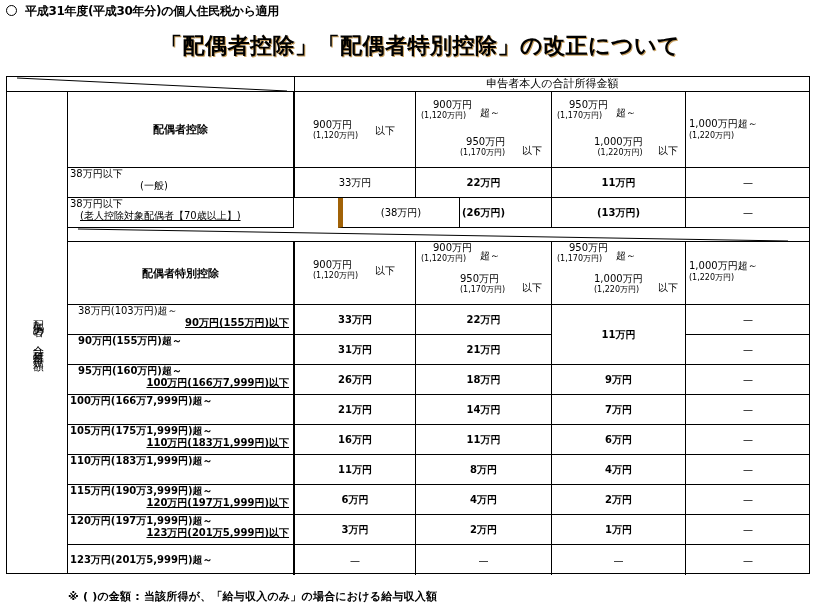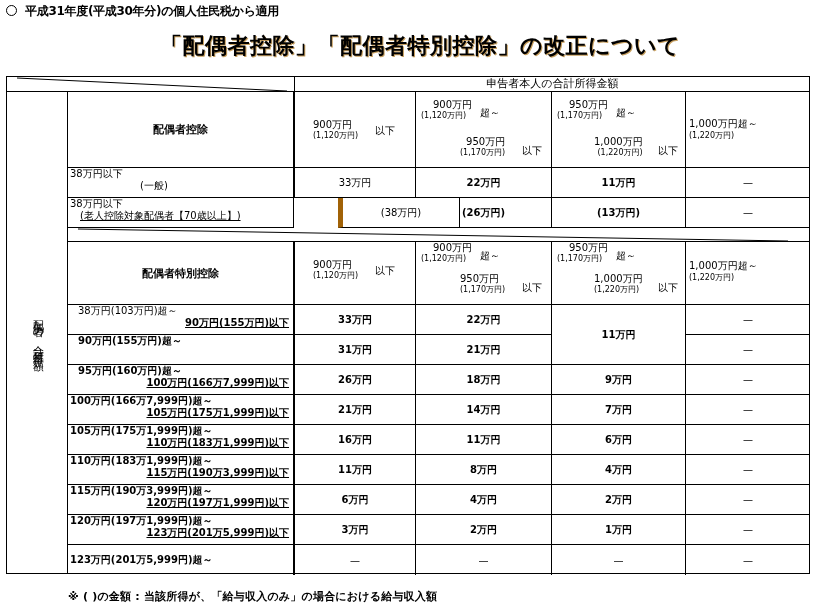--- a/index.html
+++ b/index.html
@@ -132,37 +132,35 @@
       <div class="cell rowlabel u" style="left:61px;top:288px;width:226px;height:30px;">
       <span class="b" style="padding-left:8px;">95万円(160万円)超～</span>
       <span class="l2 b">100万円(166万7,999円)以下</span>
     </div>
       <div class="cell center b" style="left:287px;top:288px;width:122px;height:30px;border-left:1px solid #000;">26万円</div>
       <div class="cell center b" style="left:409px;top:288px;width:136px;height:30px;">18万円</div>
       <div class="cell center b" style="left:545px;top:288px;width:134px;height:30px;">9万円</div>
       <div class="cell center " style="left:679px;top:288px;width:124px;height:30px;border-right:none;">—</div>
       <div class="cell rowlabel u" style="left:61px;top:318px;width:226px;height:30px;">
       <span class="b" style="">100万円(166万7,999円)超～</span>
-      <span class="l2 b">105万円(175万1,999円)以下</span>
     </div>
       <div class="cell center b" style="left:287px;top:318px;width:122px;height:30px;border-left:1px solid #000;">21万円</div>
       <div class="cell center b" style="left:409px;top:318px;width:136px;height:30px;">14万円</div>
       <div class="cell center b" style="left:545px;top:318px;width:134px;height:30px;">7万円</div>
       <div class="cell center " style="left:679px;top:318px;width:124px;height:30px;border-right:none;">—</div>
       <div class="cell rowlabel u" style="left:61px;top:348px;width:226px;height:30px;">
       <span class="b" style="">105万円(175万1,999円)超～</span>
       <span class="l2 b">110万円(183万1,999円)以下</span>
     </div>
       <div class="cell center b" style="left:287px;top:348px;width:122px;height:30px;border-left:1px solid #000;">16万円</div>
       <div class="cell center b" style="left:409px;top:348px;width:136px;height:30px;">11万円</div>
       <div class="cell center b" style="left:545px;top:348px;width:134px;height:30px;">6万円</div>
       <div class="cell center " style="left:679px;top:348px;width:124px;height:30px;border-right:none;">—</div>
       <div class="cell rowlabel u" style="left:61px;top:378px;width:226px;height:30px;">
       <span class="b" style="">110万円(183万1,999円)超～</span>
-      <span class="l2 b">115万円(190万3,999円)以下</span>
     </div>
       <div class="cell center b" style="left:287px;top:378px;width:122px;height:30px;border-left:1px solid #000;">11万円</div>
       <div class="cell center b" style="left:409px;top:378px;width:136px;height:30px;">8万円</div>
       <div class="cell center b" style="left:545px;top:378px;width:134px;height:30px;">4万円</div>
       <div class="cell center " style="left:679px;top:378px;width:124px;height:30px;border-right:none;">—</div>
       <div class="cell rowlabel u" style="left:61px;top:408px;width:226px;height:30px;">
       <span class="b" style="">115万円(190万3,999円)超～</span>
       <span class="l2 b">120万円(197万1,999円)以下</span>
     </div>
       <div class="cell center b" style="left:287px;top:408px;width:122px;height:30px;border-left:1px solid #000;">6万円</div>

